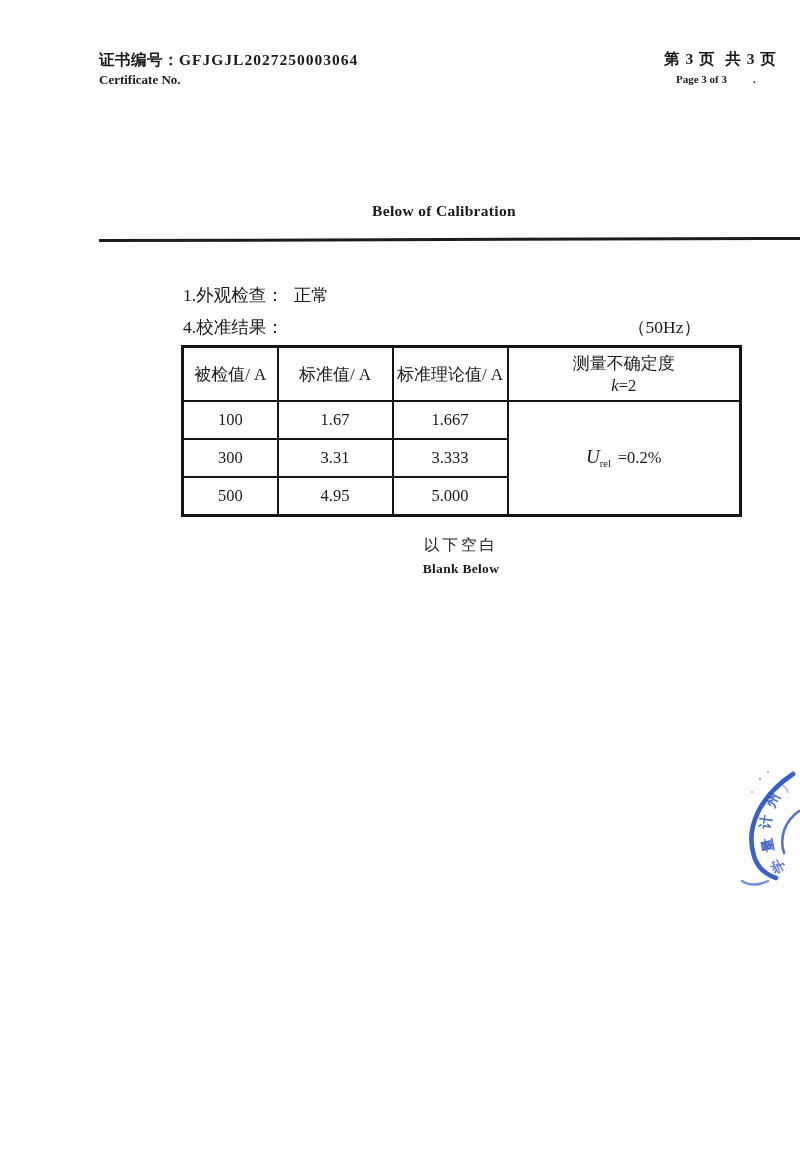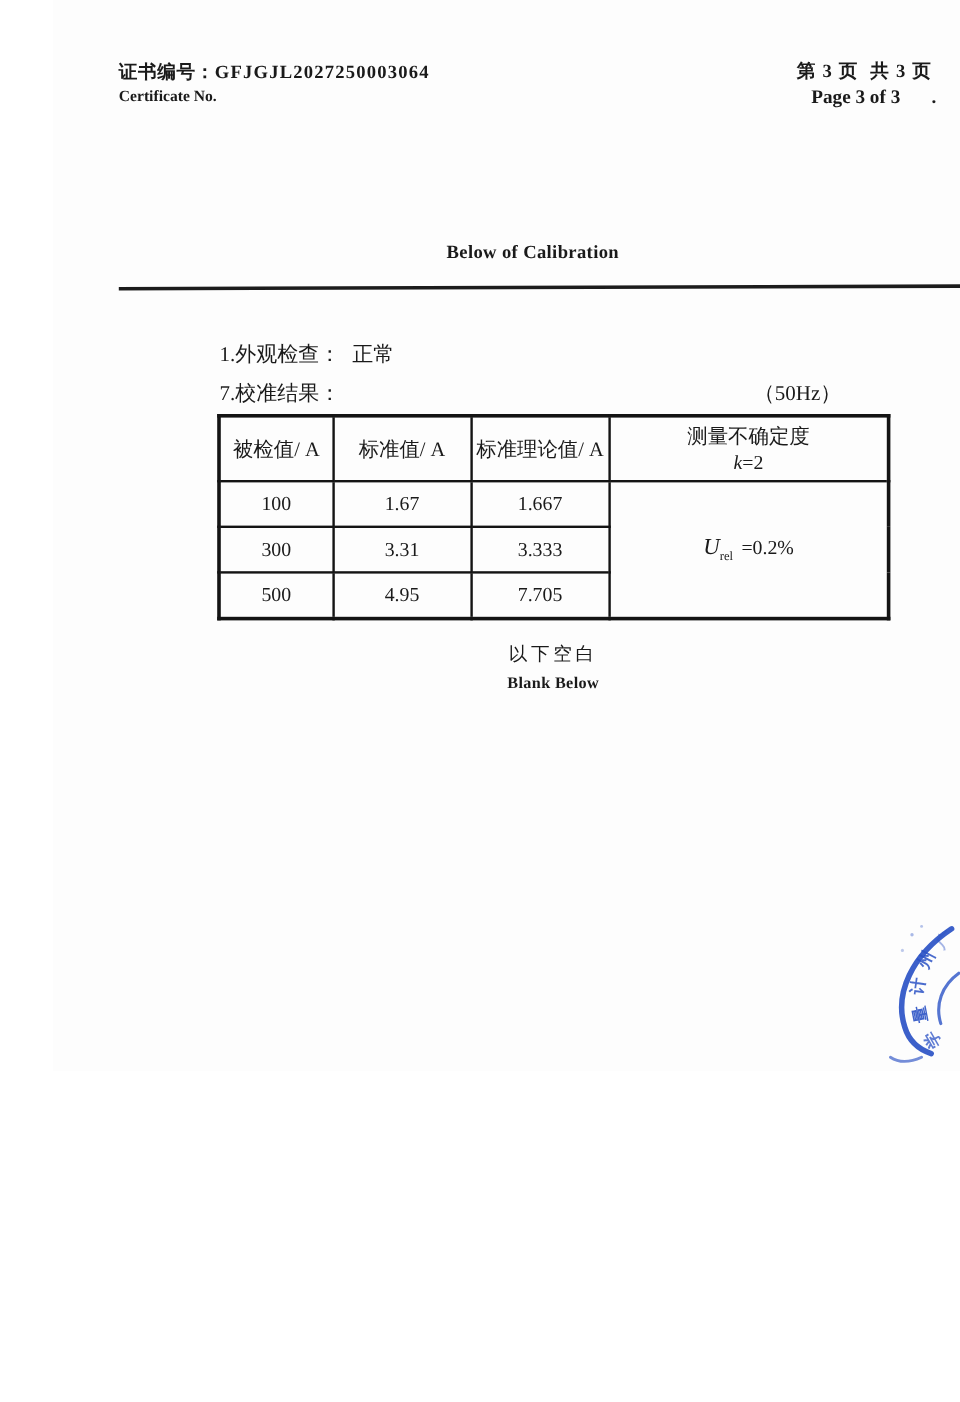--- a/index.html
+++ b/index.html
@@ -13,21 +13,21 @@
     margin-left:44px;
   }
   
   .cert-block{position:absolute;left:55px;top:50px;}
   .cert-line1{font-size:15.5px;font-weight:bold;letter-spacing:.5px;white-space:pre;}
   .cert-line1 .num{font-weight:bold;letter-spacing:1px;}
   .cert-line2{font-size:13px;font-weight:bold;margin-top:1px;}
   
   .pageinfo-block{position:absolute;left:620px;top:49px;}
   .pageinfo-cn{font-size:15.5px;font-weight:bold;white-space:pre;letter-spacing:1px;}
-  .pageinfo-en{font-size:16px;font-weight:bold;margin-top:3px;padding-left:12px;white-space:pre;}
+  .pageinfo-en{font-size:11px;font-weight:bold;margin-top:3px;padding-left:12px;white-space:pre;}
   .pageinfo-en .dot{margin-left:26px;}
   
   .doc-title{
     position:absolute;top:144px;left:0;right:0;
     text-align:center;font-size:38px;font-weight:bold;
     letter-spacing:15px;text-indent:15px;
   }
   .doc-subtitle{
     position:absolute;top:202px;left:0;right:0;
     text-align:center;font-size:15.5px;font-weight:bold;letter-spacing:.3px;
@@ -86,21 +86,21 @@
   <div class="pageinfo-block">
     <div class="pageinfo-cn">第 3 页  共 3 页</div>
     <div class="pageinfo-en"><span>Page 3 of 3</span><span class="dot">.</span></div>
   </div>
 
   <div class="doc-subtitle">Below of Calibration</div>
   <div class="rule"></div>
 
   <div class="item1"><span>1.外观检查：</span><span class="val">正常</span></div>
   <div class="item2">
-      <span>7.校准结果：</span>
+      <span>4.校准结果：</span>
       <span>（50Hz）</span>
     </div>
 
   <table class="cal-table">
     <colgroup>
       <col style="width:95px">
         <col style="width:115px">
         <col style="width:115px">
         <col style="width:233px">
     </colgroup>
@@ -121,21 +121,21 @@
       <td rowspan="3" class="ucell"><span class="ital">U</span><sub>rel</sub><span class="uval">=0.2%</span></td>
     </tr>
     <tr class="brow">
       <td>300</td>
       <td>3.31</td>
       <td>3.333</td>
     </tr>
     <tr class="brow">
       <td>500</td>
       <td>4.95</td>
-      <td>7.705</td>
+      <td>5.000</td>
     </tr>
   </tbody>
     </table>
 
   <div class="blank-note">
     <div class="blank-cn">以下空白</div>
     <div class="blank-en">Blank Below</div>
   </div>
 
   <svg class="stamp" width="114" height="130" viewBox="688 763 114 130">

